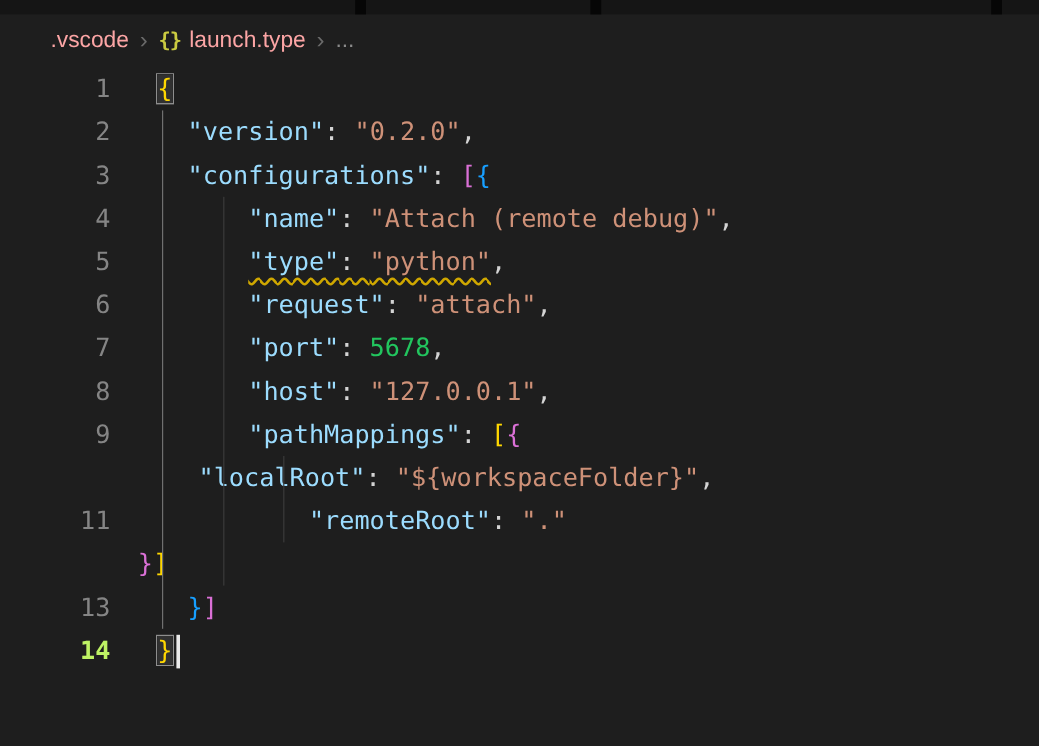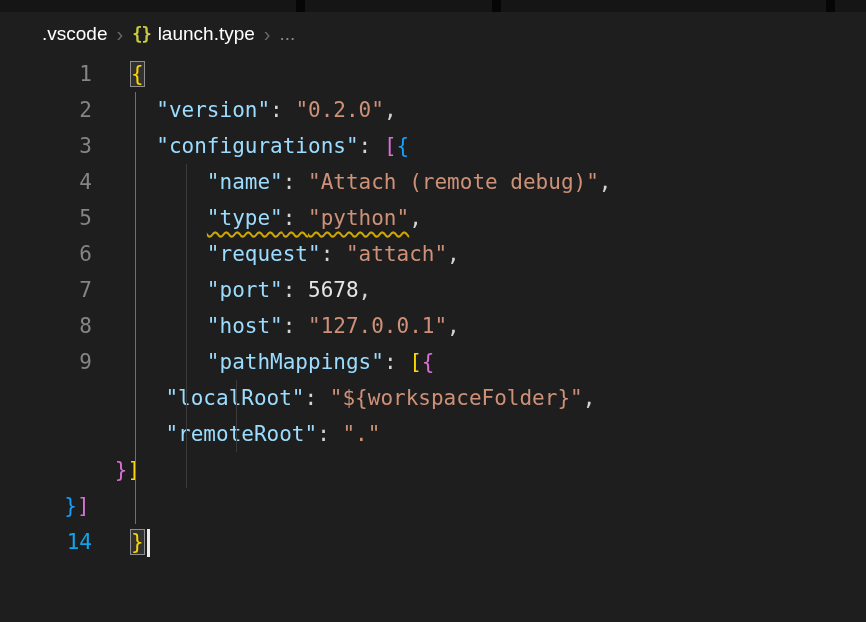--- a/index.html
+++ b/index.html
@@ -6,38 +6,38 @@
   html,body { width:866px; height:622px; overflow:hidden; background:#1e1e1e; }
   body { font-family:"DejaVu Sans Mono", monospace; }
 
   .tabstrip { position:relative; height:12px; background:#151515; width:100%; }
   .notch { position:absolute; top:0; width:9px; height:12px; background:#060606; }
 
   .breadcrumb {
     height:44px; display:flex; align-items:center; padding-left:42px;
     font-family:"Liberation Sans", sans-serif; font-size:19px; color:#a9a9a9;
   }
-  .breadcrumb .crumb { color:#ffffff; }
+  .breadcrumb .crumb { color:#fca5a5; }
   .breadcrumb .sep { color:#6a6a6a; margin:0 9px; font-size:20px; }
   .breadcrumb .json-icon {
     color:#cbcb41; font-family:"DejaVu Sans Mono", monospace;
     font-size:17px; font-weight:bold; letter-spacing:-1px; margin-right:7px;
   }
   .breadcrumb .more { color:#8a8a8a; }
 
   .editor { position:relative; }
   .line { display:flex; height:36px; line-height:36px; font-size:21px; }
   .ln { width:92px; flex:none; text-align:right; color:#858585; font-size:21px; }
-  .ln.active { color:#0ea5e9; }
+  .ln.active { color:#bef264;font-weight:bold; }
   .code { padding-left:39px; white-space:pre; color:#d4d4d4; }
 
   .tok.pun { color:#d4d4d4; }
   .tok.key { color:#9cdcfe; }
   .tok.str { color:#ce9178; }
-  .tok.num { color:#e5e5e5; }
+  .tok.num { color:#22c55e; }
   .tok.b1 { color:#ffd700; }
   .tok.b2 { color:#da70d6; }
   .tok.b3 { color:#179fff; }
 
   .tok.sq {
     text-decoration: underline wavy #cfa700;
     text-underline-offset: 6px;
   }
   .tok.box {
     box-shadow: 0 0 0 1px #8e8e8e;
@@ -110,26 +110,28 @@
         <div class="code"><span class="tok pun">      </span><span class="tok key">"host"</span><span class="tok pun">: </span><span class="tok str">"127.0.0.1"</span><span class="tok pun">,</span></div>
       </div>
       <div class="line">
         <div class="ln">9</div>
         <div class="code"><span class="tok pun">      </span><span class="tok key">"pathMappings"</span><span class="tok pun">: </span><span class="tok b1">[</span><span class="tok b2">{</span></div>
       </div>
       <div class="line">
         <div class="code"><span class="tok pun">          </span><span class="tok key">"localRoot"</span><span class="tok pun">: </span><span class="tok str">"${workspaceFolder}"</span><span class="tok pun">,</span></div>
       </div>
       <div class="line">
+        <div class="ln">11</div>
         <div class="code"><span class="tok pun">          </span><span class="tok key">"remoteRoot"</span><span class="tok pun">: </span><span class="tok str">"."</span></div>
       </div>
       <div class="line">
         <div class="code"><span class="tok pun">      </span><span class="tok b2">}</span><span class="tok b1">]</span></div>
       </div>
       <div class="line">
+        <div class="ln">13</div>
         <div class="code"><span class="tok pun">  </span><span class="tok b3">}</span><span class="tok b2">]</span></div>
       </div>
       <div class="line">
         <div class="ln active">14</div>
         <div class="code"><span class="tok b1 box">}</span><span class="cursor"></span></div>
       </div>
     </div>
 </div>
 
 </body></html>

